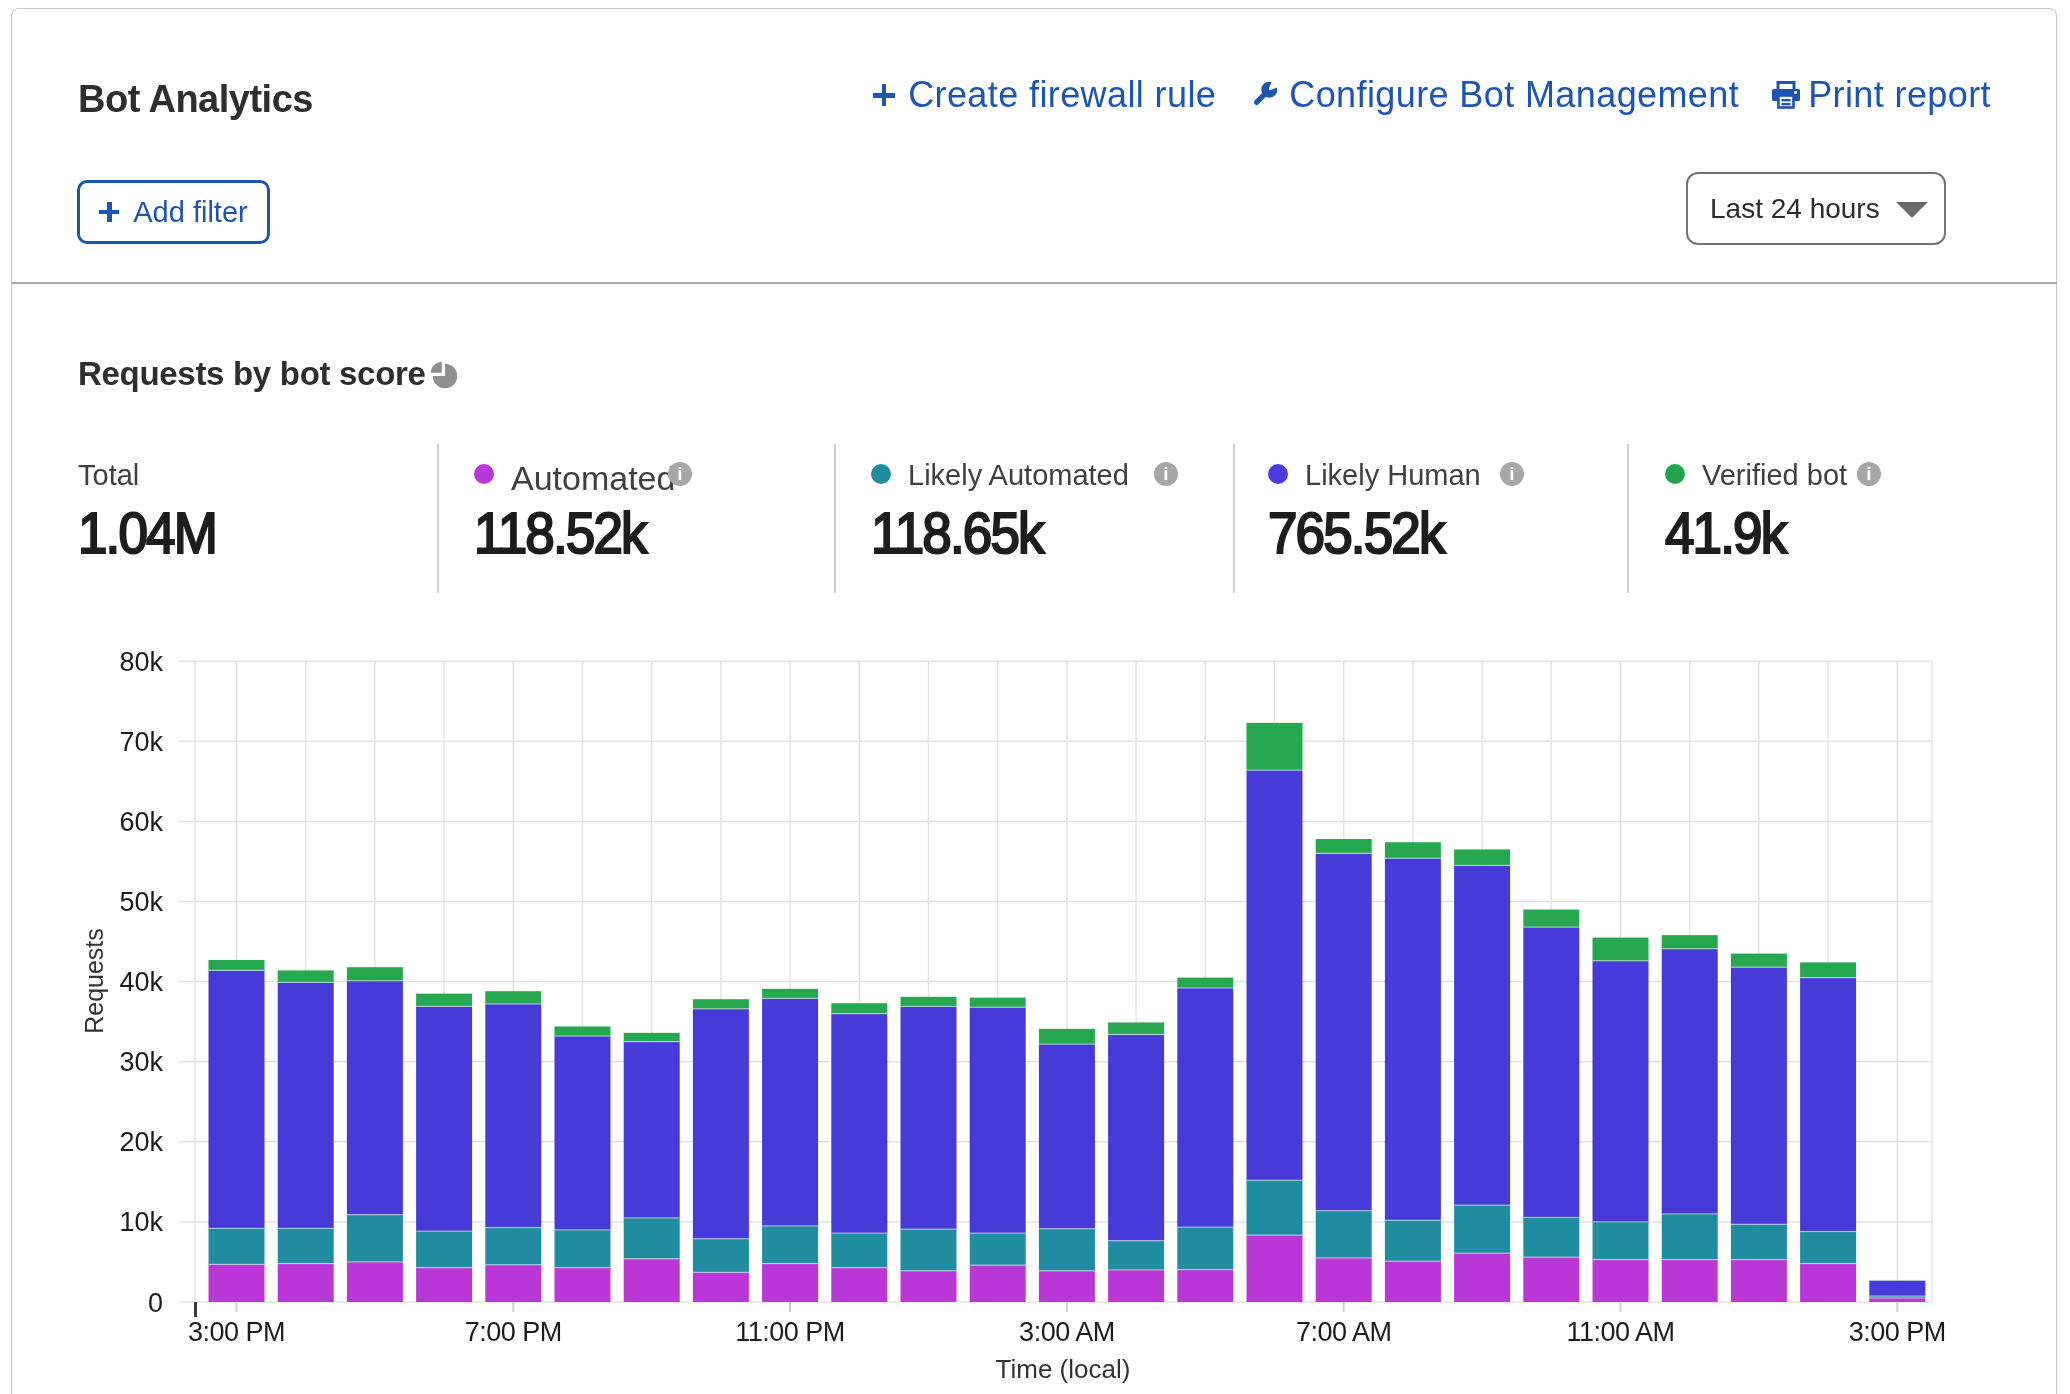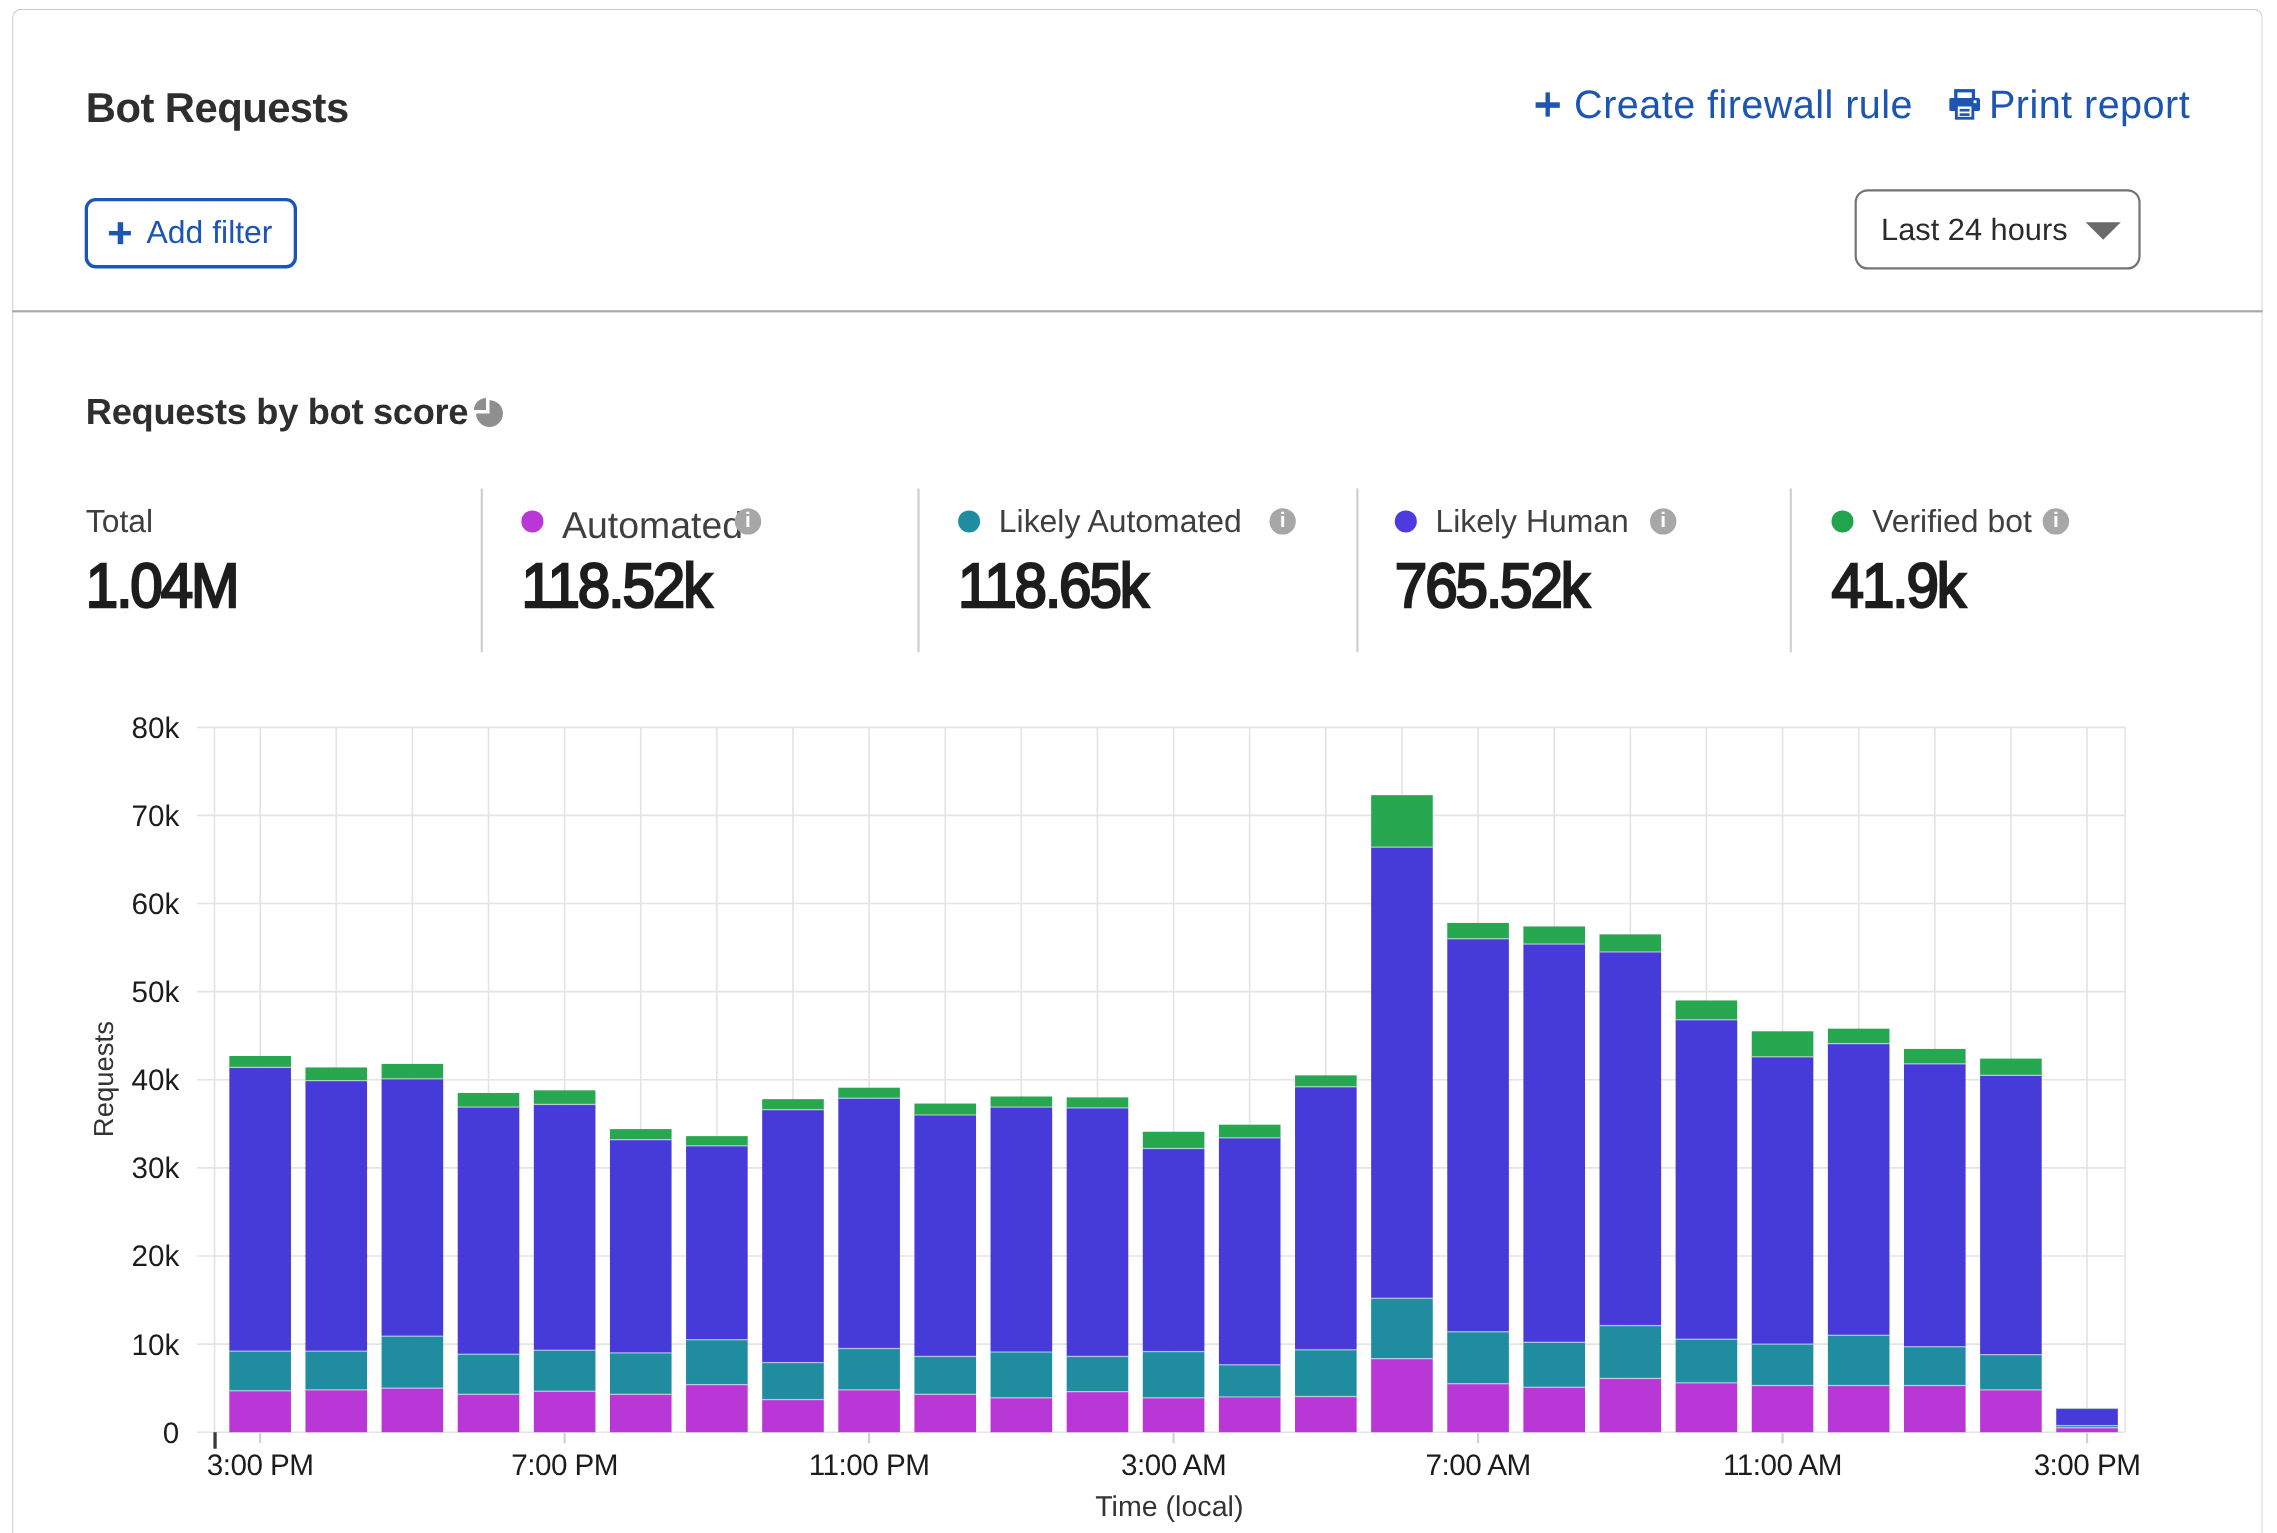--- a/index.html
+++ b/index.html
@@ -1,29 +1,39 @@
 <!DOCTYPE html>
 <html><head><meta charset="utf-8">
 <style>
   * { margin:0; padding:0; box-sizing:border-box; }
   html,body { width:2070px; height:1394px; background:#fff; font-family:"Liberation Sans", sans-serif; }
   .abs { position:absolute; }
 </style></head>
 <body>
 <div class="abs" style="left:11px;top:8px;width:2046px;height:1400px;border:1.5px solid #c9c9c9;border-bottom:none;border-radius:8px;background:#fff;"></div>
 
-<div class="abs" style="left:78px;top:78px;font-size:38px;font-weight:700;color:#2e2e2e;letter-spacing:-0.5px;">Bot Requests</div>
+<div class="abs" style="left:78px;top:78px;font-size:38px;font-weight:700;color:#2e2e2e;letter-spacing:-0.5px;">Bot Analytics</div>
 
 <div class="abs" style="top:74px;right:79px;display:flex;align-items:center;gap:33px;color:#1c55b2;font-size:36px;letter-spacing:0.4px;">
   <div style="display:flex;align-items:center;gap:13px;">
     <div style="position:relative;width:22px;height:22px;">
       <div class="abs" style="left:0;top:9px;width:22px;height:4.5px;background:#1c55b2;"></div>
       <div class="abs" style="left:8.75px;top:0;width:4.5px;height:22px;background:#1c55b2;"></div>
     </div>
     <span>Create firewall rule</span>
+  </div>
+  <div style="display:flex;align-items:center;gap:10px;">
+    <svg width="30" height="30" viewBox="0 0 30 30">
+        <g transform="rotate(45 15 15)">
+          <circle cx="15" cy="7.5" r="8" fill="#1c55b2"></circle>
+          <path d="M15 9.5 L9.8 -2.5 L20.2 -2.5 Z" fill="#ffffff"></path>
+          <rect x="12.3" y="7.5" width="5.4" height="20.5" rx="2.5" fill="#1c55b2"></rect>
+        </g>
+      </svg>
+    <span>Configure Bot Management</span>
   </div>
   <div style="display:flex;align-items:center;gap:8px;">
     <svg width="28" height="28" viewBox="0 0 28 28">
       <rect x="6" y="1.5" width="16" height="9" fill="none" stroke="#1c55b2" stroke-width="3"></rect>
       <rect x="0" y="8" width="28" height="12" rx="1.5" fill="#1c55b2"></rect>
       <rect x="22.2" y="10.2" width="2.6" height="2.6" fill="#fff"></rect>
       <rect x="6.5" y="14.5" width="15" height="12" fill="#fff" stroke="#1c55b2" stroke-width="2.6"></rect>
       <rect x="9.5" y="18" width="9" height="2.4" fill="#1c55b2"></rect>
       <rect x="9.5" y="22" width="9" height="2.4" fill="#1c55b2"></rect>
     </svg>

